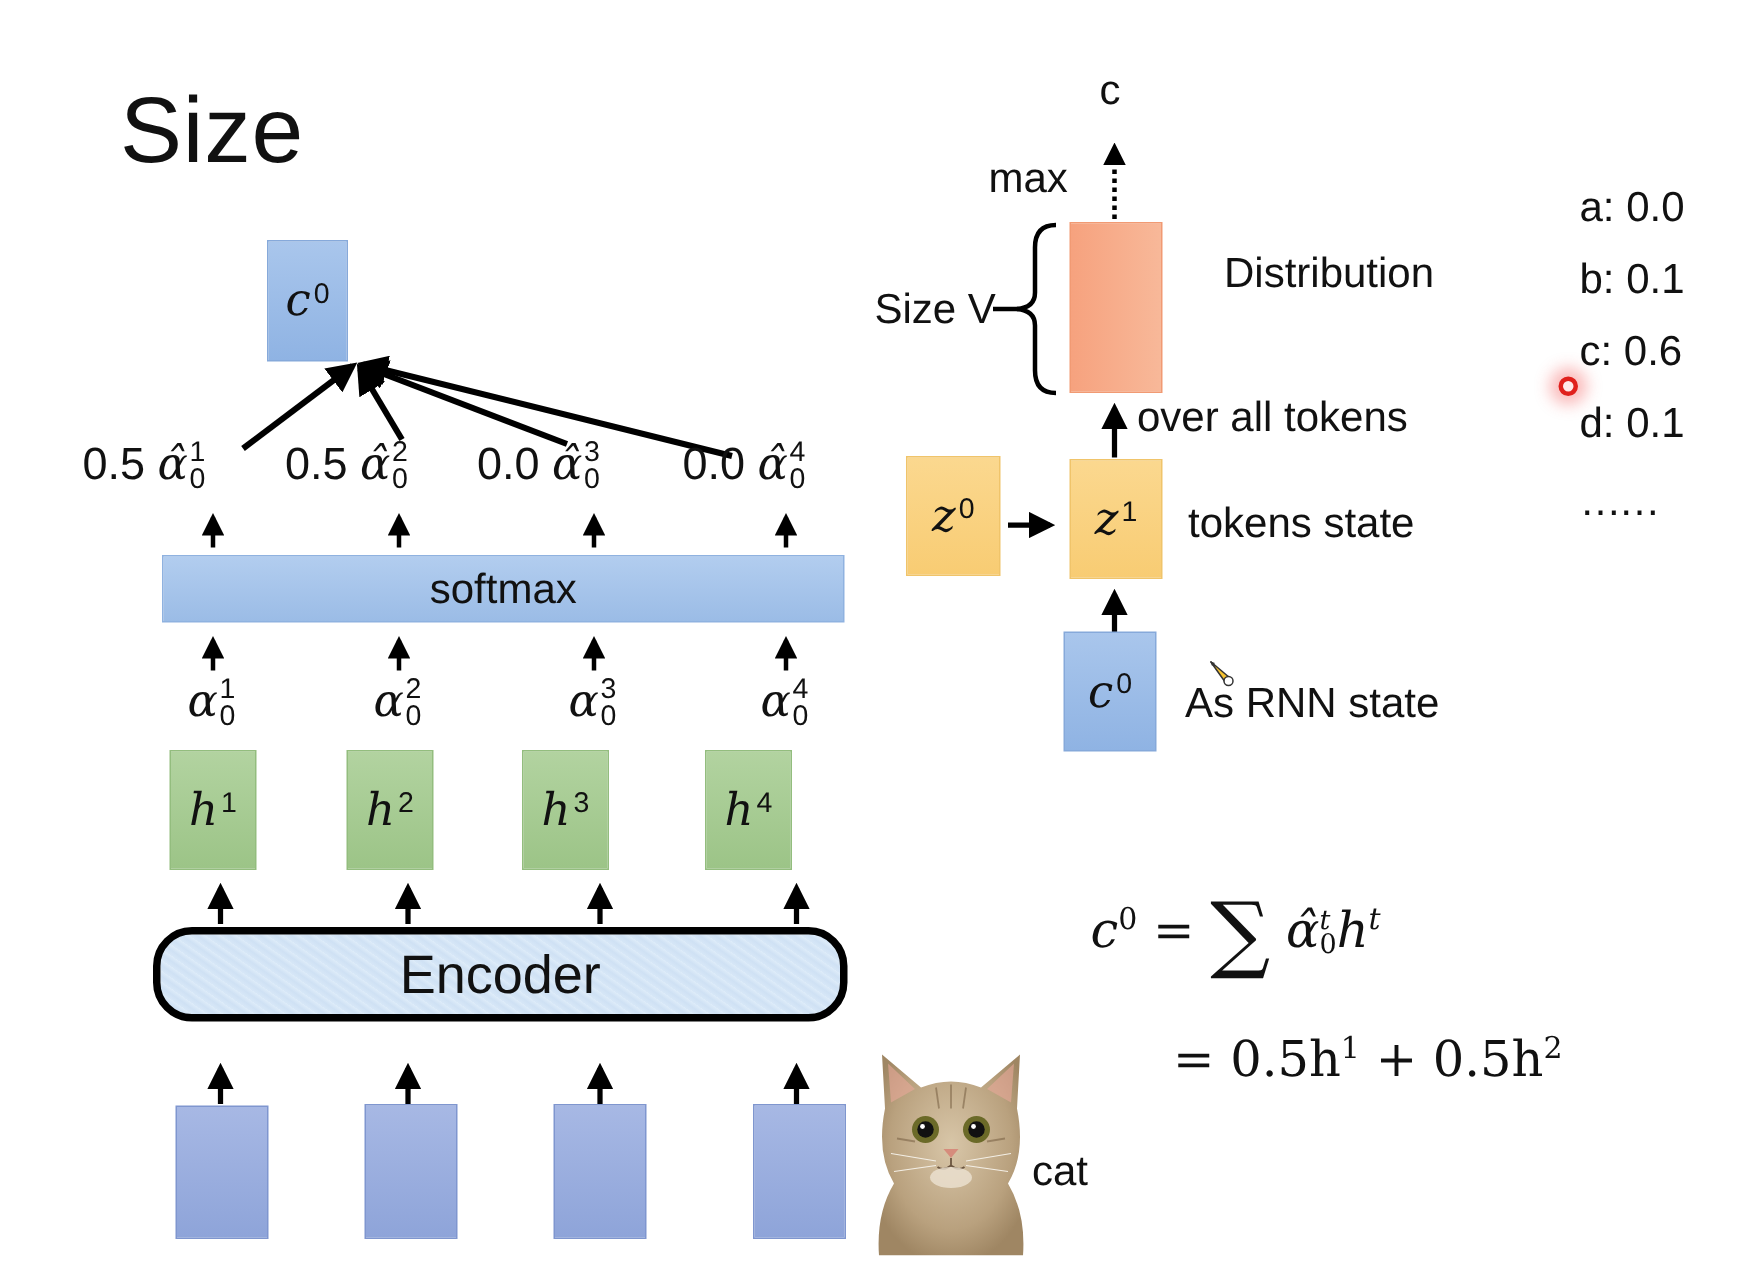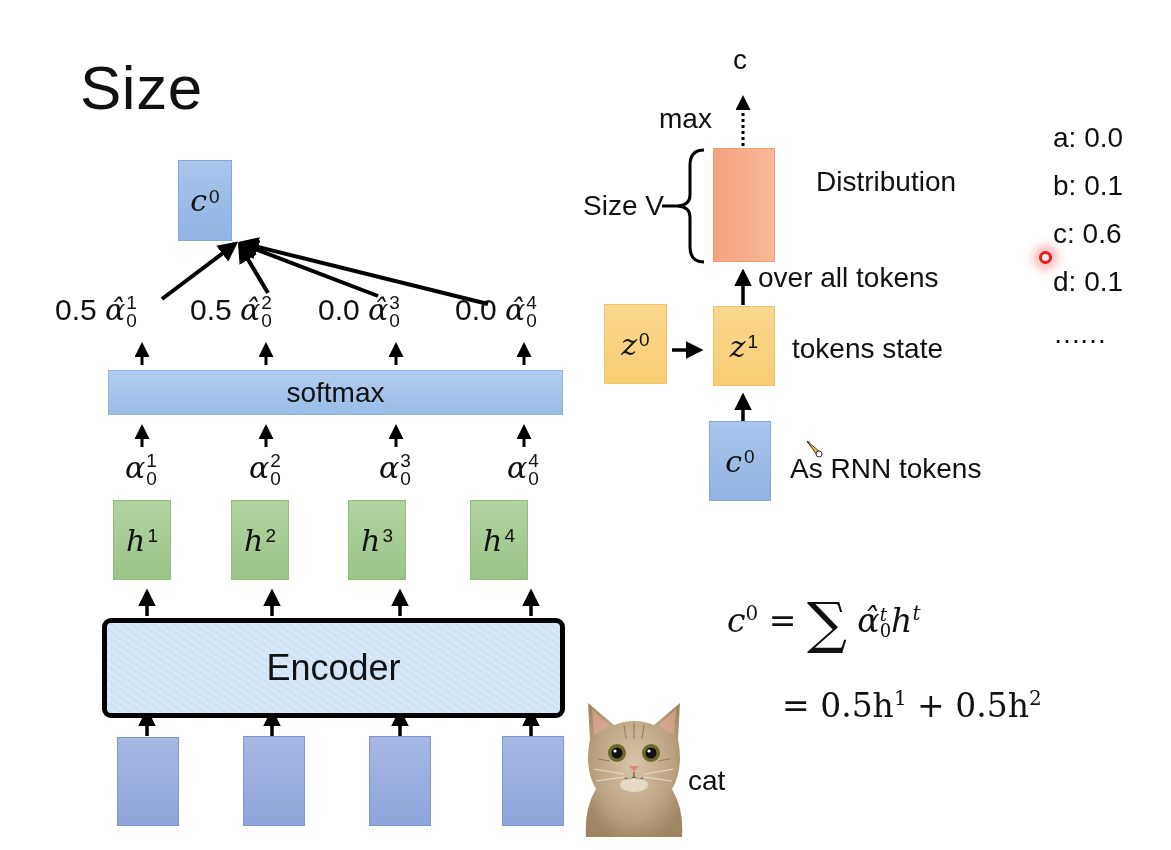--- a/index.html
+++ b/index.html
@@ -12,21 +12,21 @@
   .blue-in { background:linear-gradient(180deg,#a7b8e4 0%,#8ea4d9 100%); border:1px solid #7f96cf; }
   .green { background:linear-gradient(180deg,#b2d3a0 0%,#9cc487 100%); border:1px solid #93bd7e; }
   .yellow { background:linear-gradient(180deg,#fbd88f 0%,#f8cc73 100%); border:1px solid #f0c46a; }
   .orange { background:linear-gradient(90deg,#f6a27e 0%,#f8b899 100%); border:1px solid #f19a73; }
   .math { font-family:"DejaVu Serif","Liberation Serif", serif; font-style:italic; }
   .mathbox { font-size:30px; }
   .mathbox sup { font-size:19px; font-style:normal; position:relative; top:-4px; margin-left:2px; }
   .softmax { left:108px; top:370px; width:455px; height:45px;
              background:linear-gradient(180deg,#b2cdef 0%,#9bbce6 100%); border:1px solid #8fb2e0;
              font-size:28px; color:#111; }
-  .encoder { left:102px; top:618px; width:463px; height:100px; border:5px solid #000; border-radius:9px;
+  .encoder { left:102px; top:618px; width:463px; height:63px; border:5px solid #000; border-radius:26px;
              background:repeating-linear-gradient(35deg,#d7e7f7 0px,#cfe1f4 3px,#deecf9 6px);
              font-size:36px; }
   .label { position:absolute; font-size:28px; color:#111; white-space:nowrap; }
   .alpha { position:absolute; font-size:30px; white-space:nowrap; }
   .alpha .g { font-family:"DejaVu Serif","Liberation Serif", serif; font-style:italic; }
   .alpha .ss { display:inline-block; vertical-align:middle; line-height:18px; font-size:19px; font-family:"Liberation Sans",sans-serif; text-align:left; margin-left:1px; }
   .alpha .ss span { display:block; }
   .w { font-family:"Liberation Sans",sans-serif; font-style:normal; }
   .eq { position:absolute; font-family:"DejaVu Serif","Liberation Serif",serif; font-size:33px; white-space:nowrap; }
   .eq sup { font-size:20px; }
@@ -209,21 +209,21 @@
 <div class="box yellow mathbox" style="left:713px; top:306px; width:62px; height:80px;">
   <span class="math">z</span>
     <sup>1</sup>
 </div>
 <div class="label" style="left:792px; top:333px;">tokens state</div>
 
 <div class="box blue mathbox" style="left:709px; top:421px; width:62px; height:80px;">
   <span class="math">c</span>
     <sup>0</sup>
 </div>
-<div class="label" style="left:790px; top:453px;">As RNN tokens</div>
+<div class="label" style="left:790px; top:453px;">As RNN state</div>
 
 <svg class="pen-icon" viewBox="0 0 22 22">
   <path d="M3,3 L16,14 L13,17 Z" fill="#f6c230" stroke="#333" stroke-width="1"></path>
   <path d="M3,3 L6,4 L4,6 Z" fill="#333"></path>
   <circle cx="15" cy="16" r="3" fill="#fff" stroke="#333" stroke-width="1"></circle>
 </svg>
 
 <div class="label" style="left:1053px; top:122px;"><span>a</span>: <span>0.0</span></div>
 <div class="label" style="left:1053px; top:170px;"><span>b</span>: <span>0.1</span></div>
 <div class="label" style="left:1053px; top:218px;"><span>c</span>: <span>0.6</span></div>

